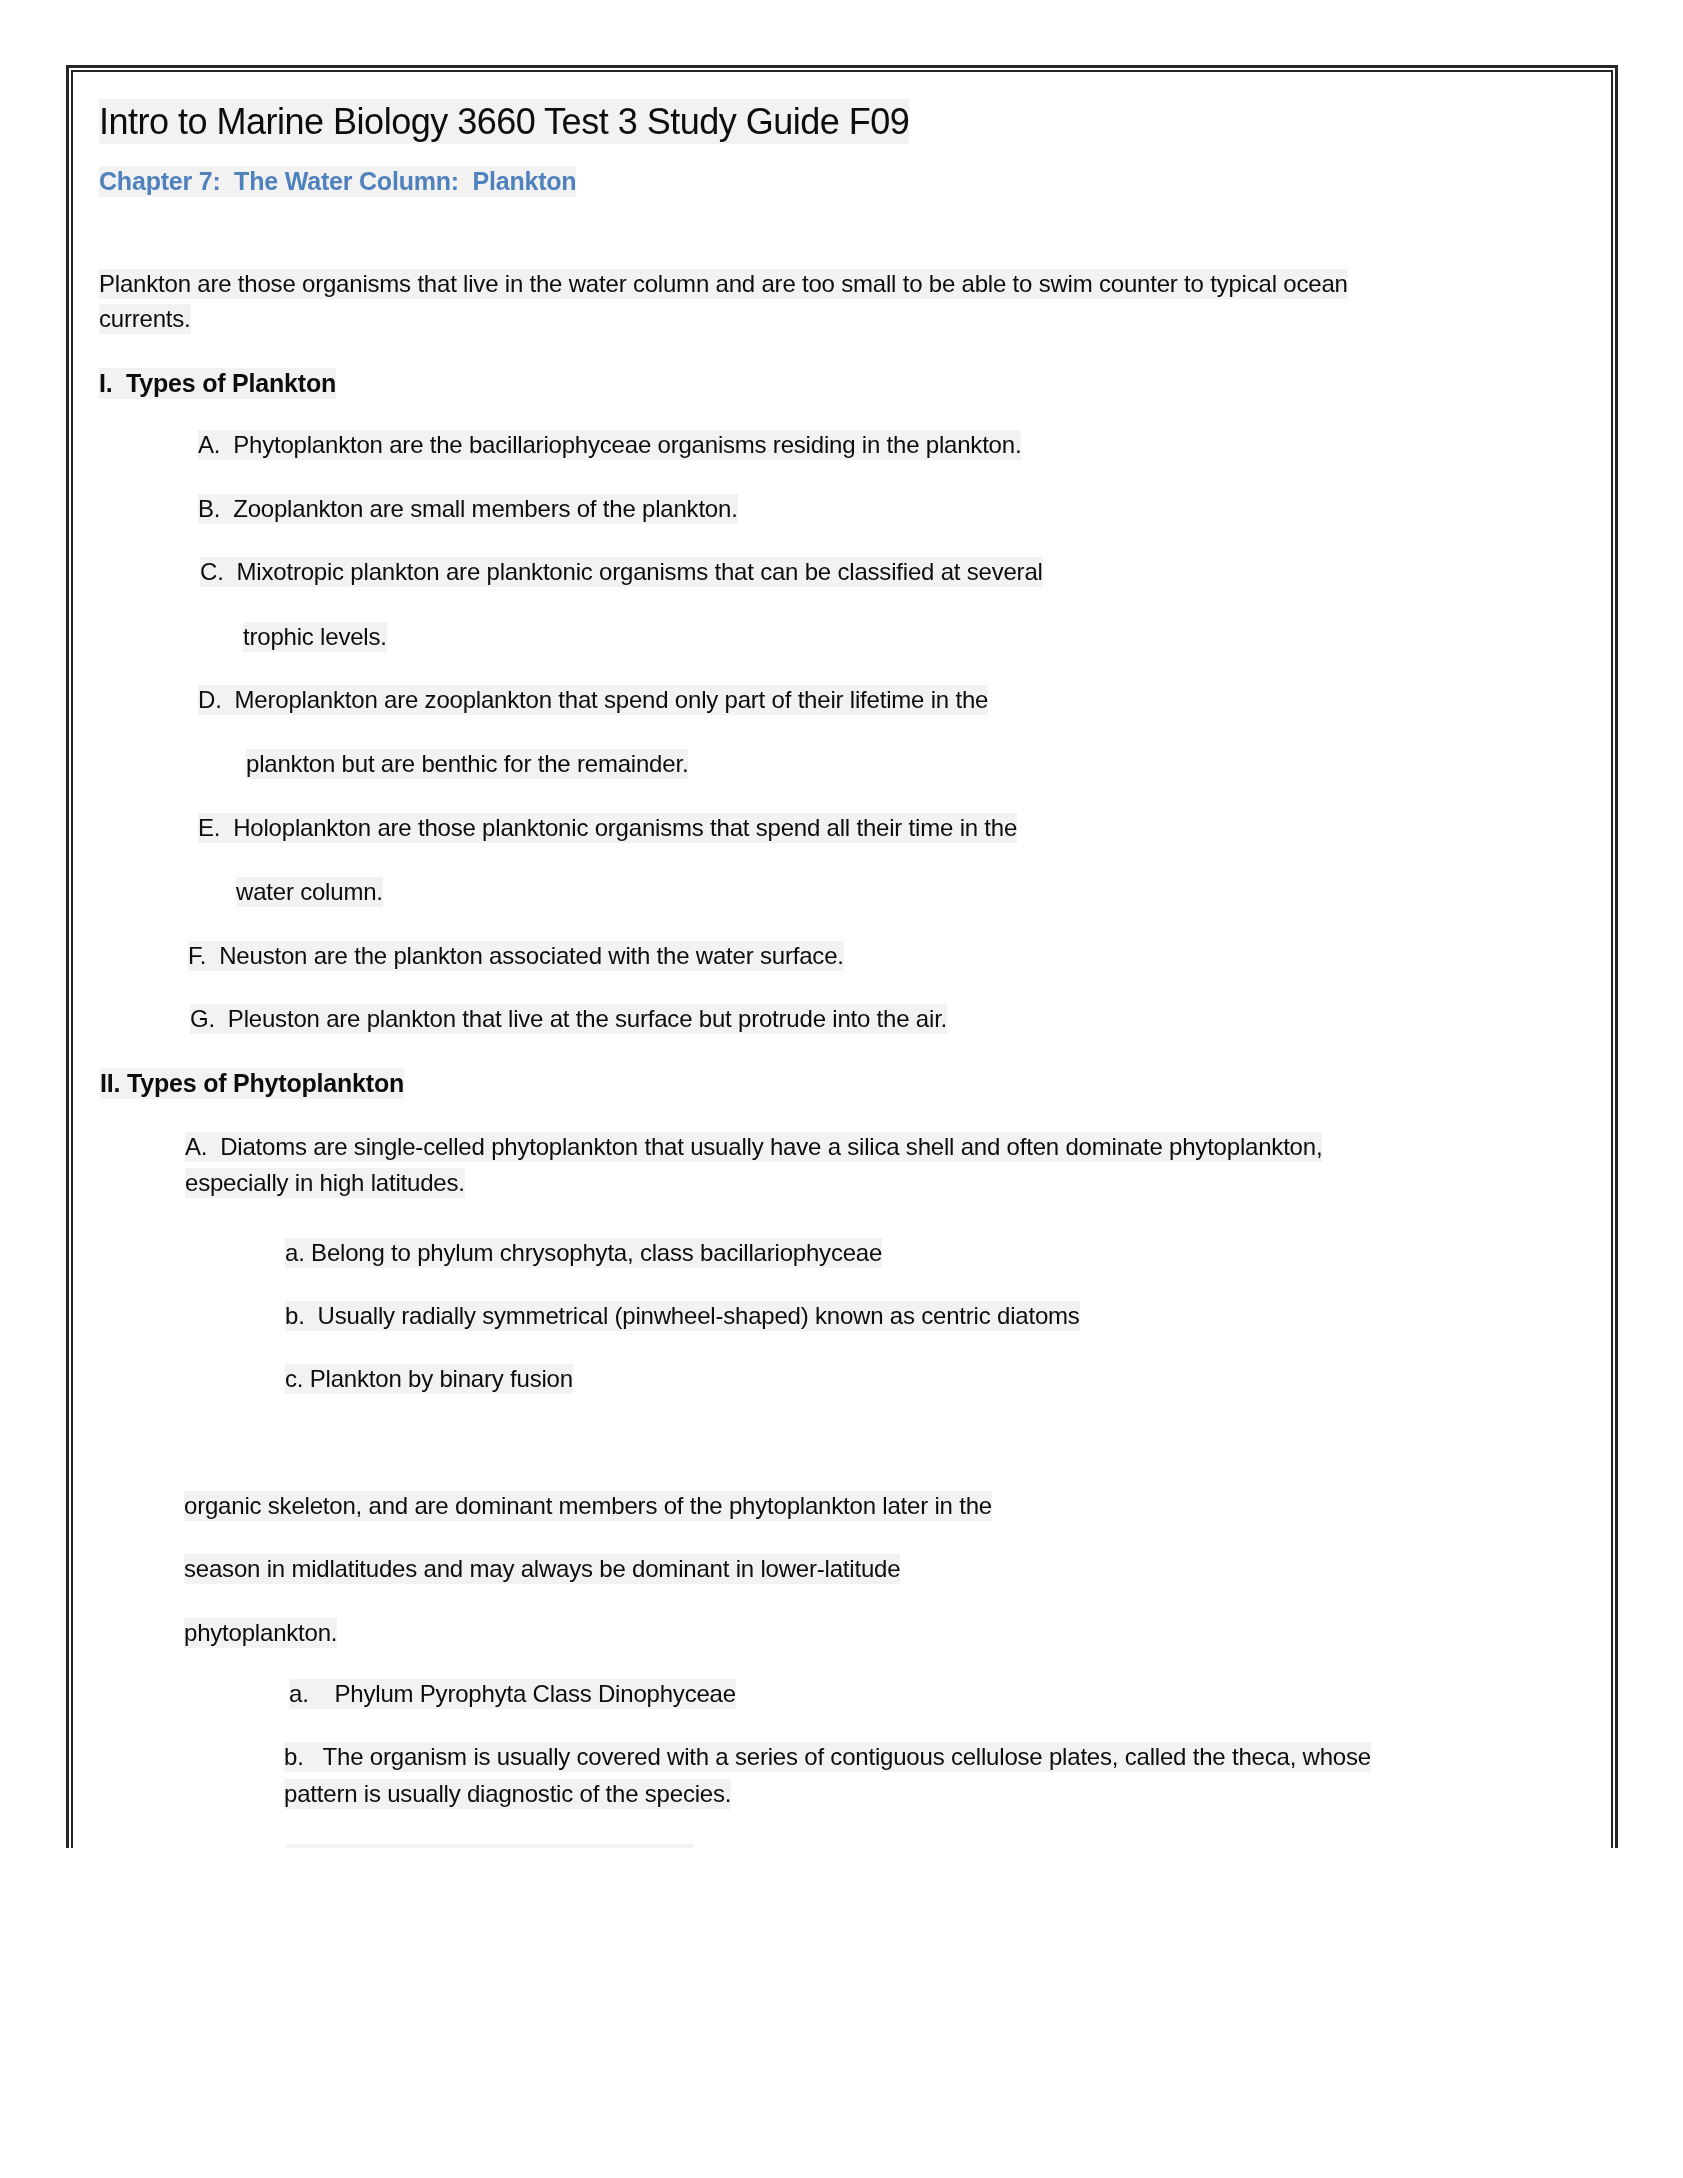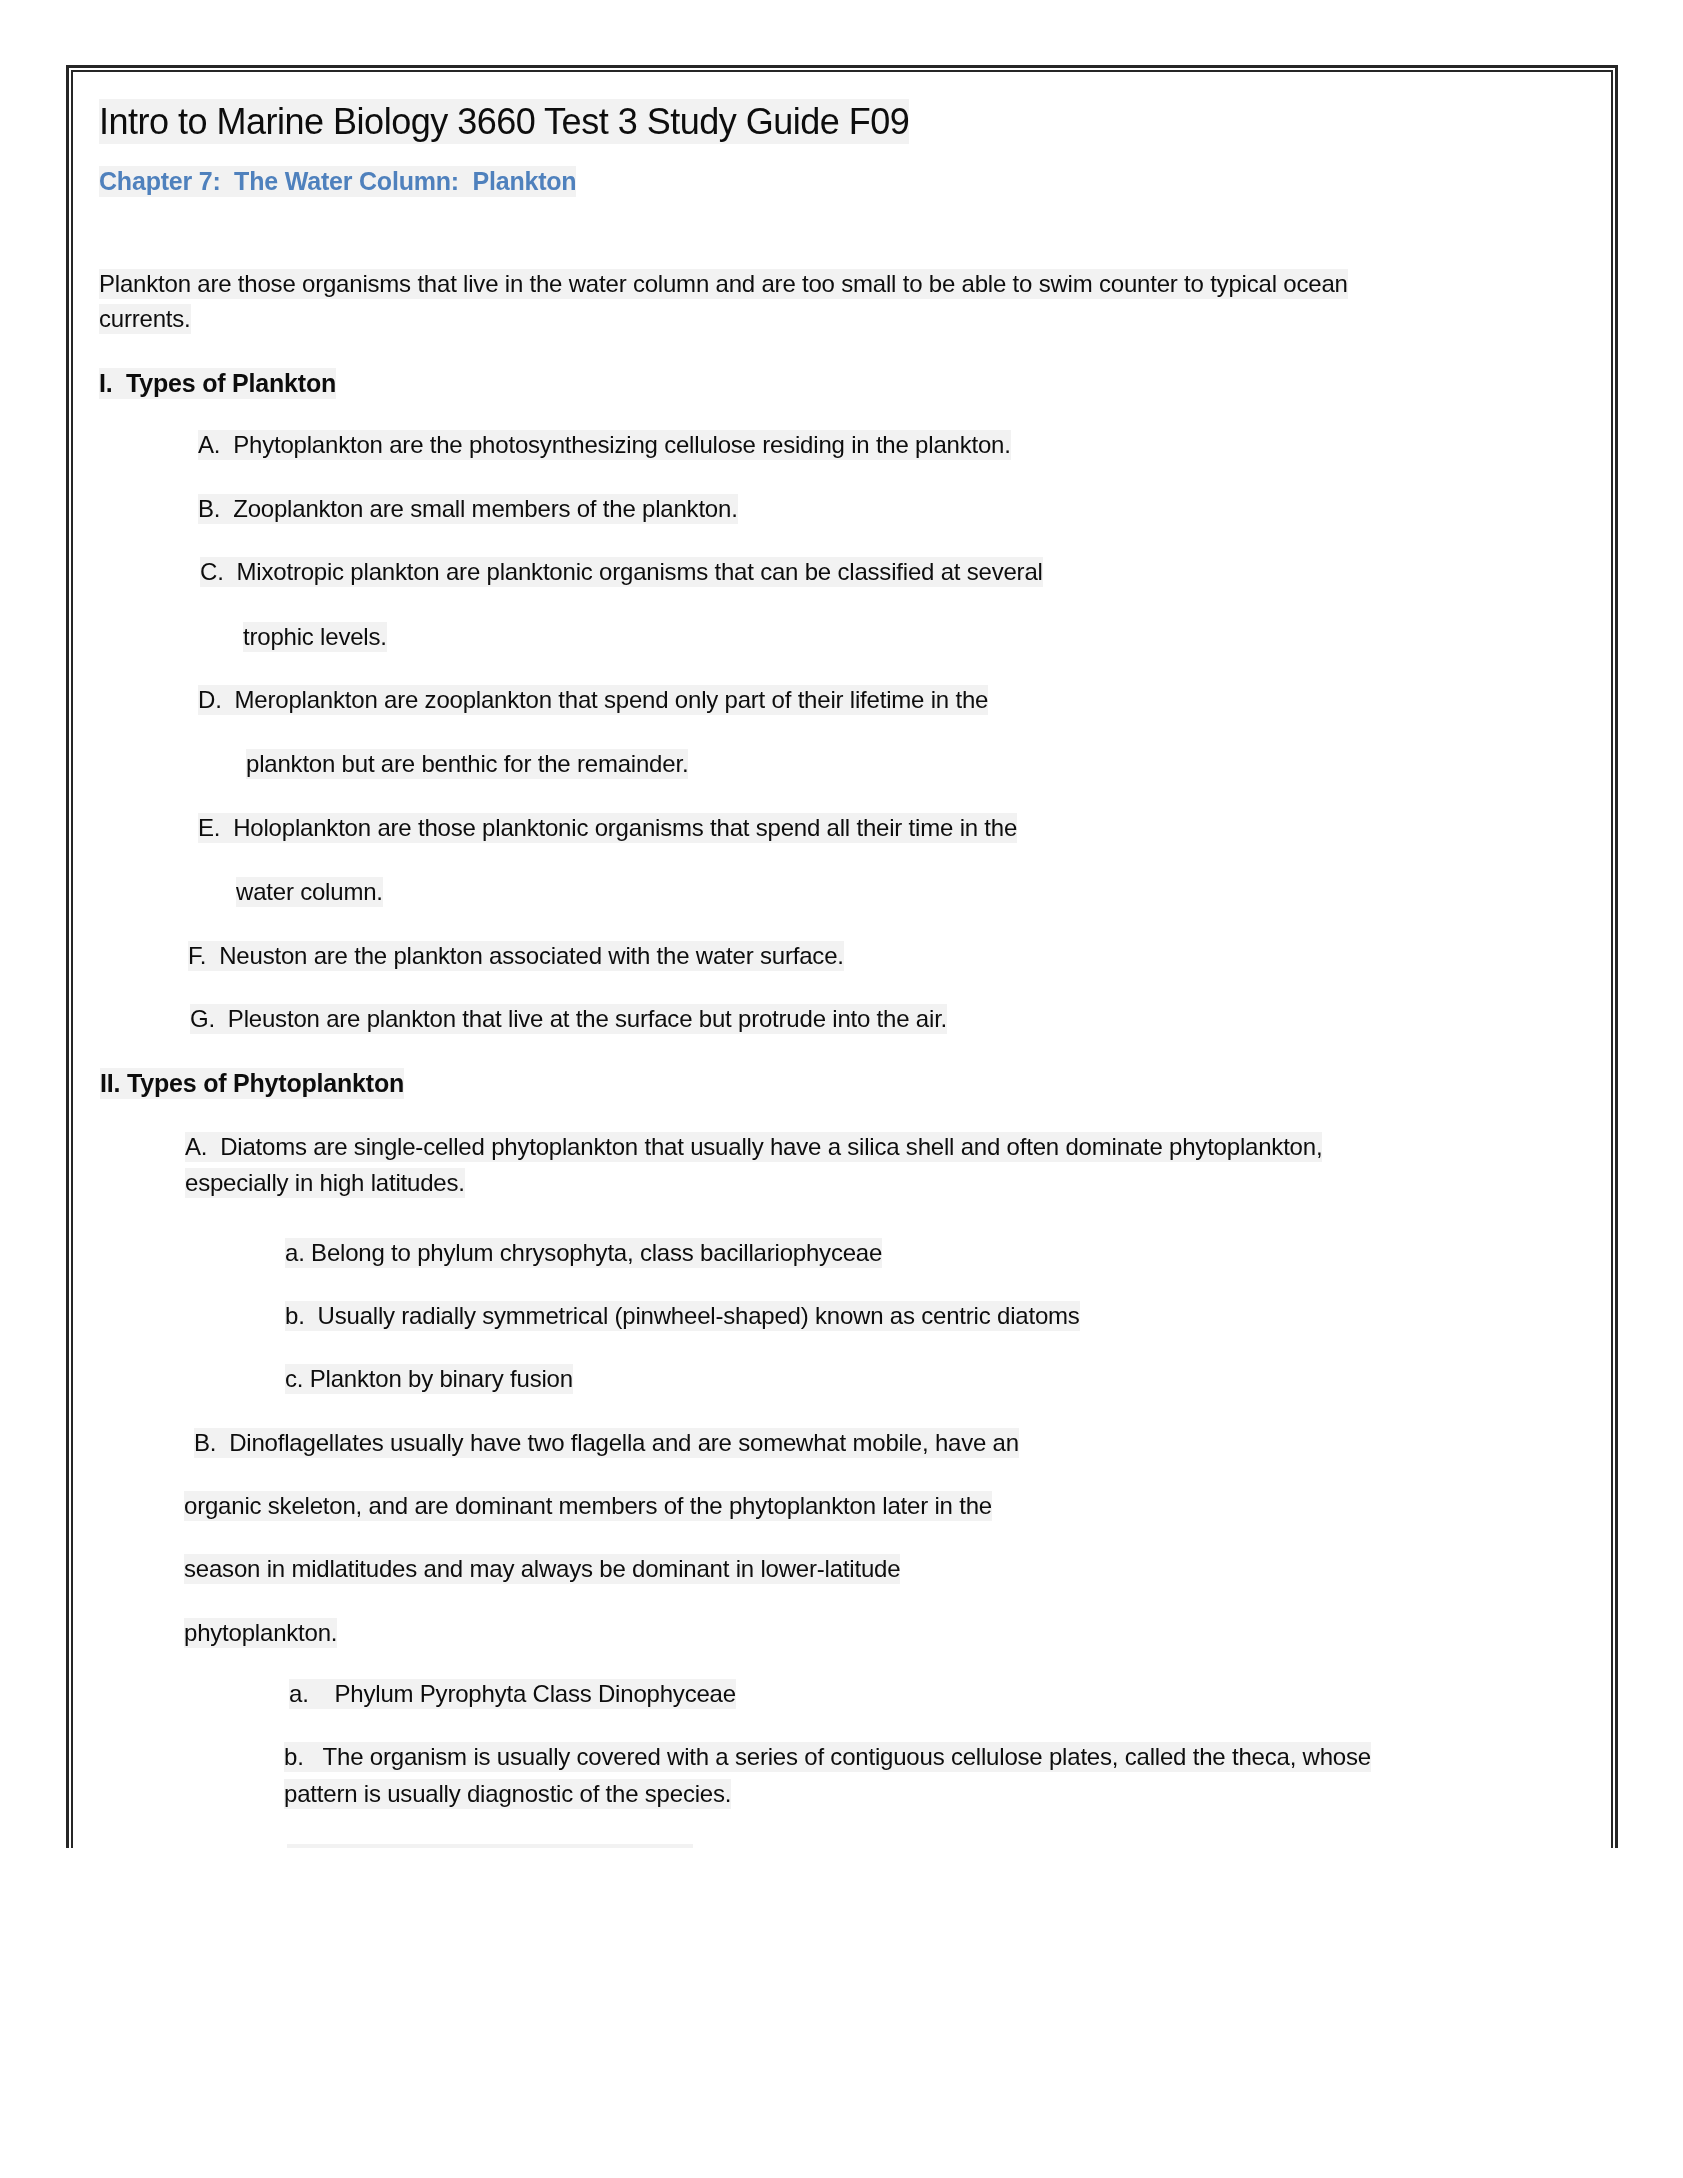--- a/index.html
+++ b/index.html
@@ -73,41 +73,40 @@
 
   <div class="t title shade" style="left:99px; top:99px;">Intro to Marine Biology 3660 Test 3 Study Guide F09</div>
 
   <div class="t chapter shade accent" style="left: 99px; top: 166px; color: rgb(79, 129, 189);">Chapter 7:  The Water Column:  Plankton</div>
 
   <div class="t shade" style="left:99px; top:269px;">Plankton are those organisms that live in the water column and are too small to be able to swim counter to typical ocean</div>
   <div class="t shade" style="left:99px; top:304px;">currents.</div>
 
   <div class="t sechead shade" style="left:99px; top:368px;">I.  Types of Plankton</div>
 
-  <div class="t shade" style="left:198px; top:430px;">A.  Phytoplankton are the photosynthesizing cellulose residing in the plankton.</div>
+  <div class="t shade" style="left:198px; top:430px;">A.  Phytoplankton are the bacillariophyceae organisms residing in the plankton.</div>
   <div class="t shade" style="left:198px; top:494px;">B.  Zooplankton are small members of the plankton.</div>
   <div class="t shade" style="left:200px; top:557px;">C.  Mixotropic plankton are planktonic organisms that can be classified at several</div>
   <div class="t shade" style="left:243px; top:622px;">trophic levels.</div>
   <div class="t shade" style="left:198px; top:685px;">D.  Meroplankton are zooplankton that spend only part of their lifetime in the</div>
   <div class="t shade" style="left:246px; top:749px;">plankton but are benthic for the remainder.</div>
   <div class="t shade" style="left:198px; top:813px;">E.  Holoplankton are those planktonic organisms that spend all their time in the</div>
   <div class="t shade" style="left:236px; top:877px;">water column.</div>
   <div class="t shade" style="left:188px; top:941px;">F.  Neuston are the plankton associated with the water surface.</div>
   <div class="t shade" style="left:190px; top:1004px;">G.  Pleuston are plankton that live at the surface but protrude into the air.</div>
 
   <div class="t sechead shade" style="left:100px; top:1068px;">II. Types of Phytoplankton</div>
 
   <div class="t shade" style="left:185px; top:1132px;">A.  Diatoms are single-celled phytoplankton that usually have a silica shell and often dominate phytoplankton,</div>
   <div class="t shade" style="left:185px; top:1168px;">especially in high latitudes.</div>
 
   <div class="t shade" style="left:285px; top:1238px;">a. Belong to phylum chrysophyta, class bacillariophyceae</div>
   <div class="t shade" style="left:285px; top:1301px;">b.  Usually radially symmetrical (pinwheel-shaped) known as centric diatoms</div>
   <div class="t shade" style="left:285px; top:1364px;">c. Plankton by binary fusion</div>
 
-  <div class="t shade" style="left:194px; top:1428px;">B.  Dinoflagellates usually have two flagella and are somewhat mobile, have an</div>
   <div class="t shade" style="left:184px; top:1491px;">organic skeleton, and are dominant members of the phytoplankton later in the</div>
   <div class="t shade" style="left:184px; top:1554px;">season in midlatitudes and may always be dominant in lower-latitude</div>
   <div class="t shade" style="left:184px; top:1618px;">phytoplankton.</div>
 
   <div class="t shade" style="left:289px; top:1679px;">a.    Phylum Pyrophyta Class Dinophyceae</div>
   <div class="t shade" style="left:284px; top:1742px;">b.   The organism is usually covered with a series of contiguous cellulose plates, called the theca, whose</div>
   <div class="t shade" style="left:284px; top:1779px;">pattern is usually diagnostic of the species.</div>
   <div class="t shade" style="left:287px; top:1844px;">c.  Reproduce by asexual binary fusion</div>
   <div class="t shade" style="left:287px; top:1908px;font-weight:bold;">d.  Cause red tides</div>
 

